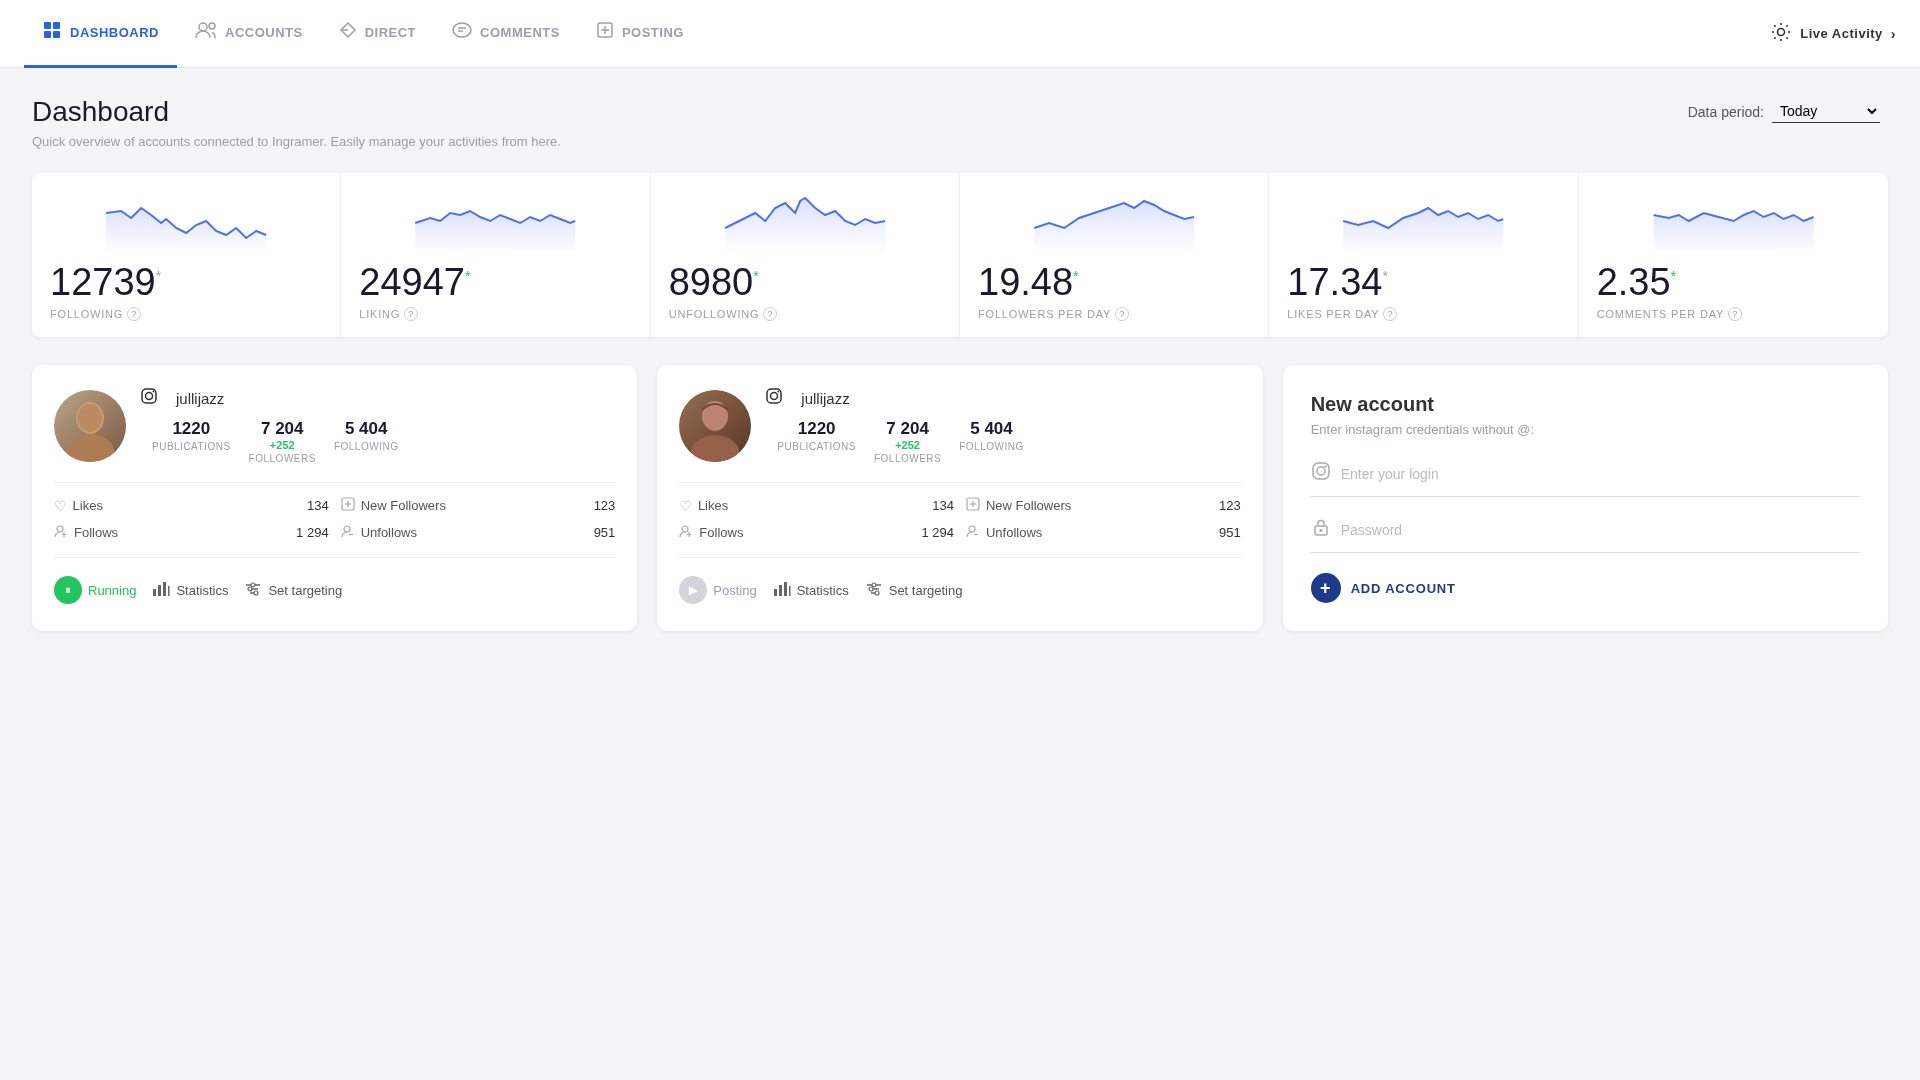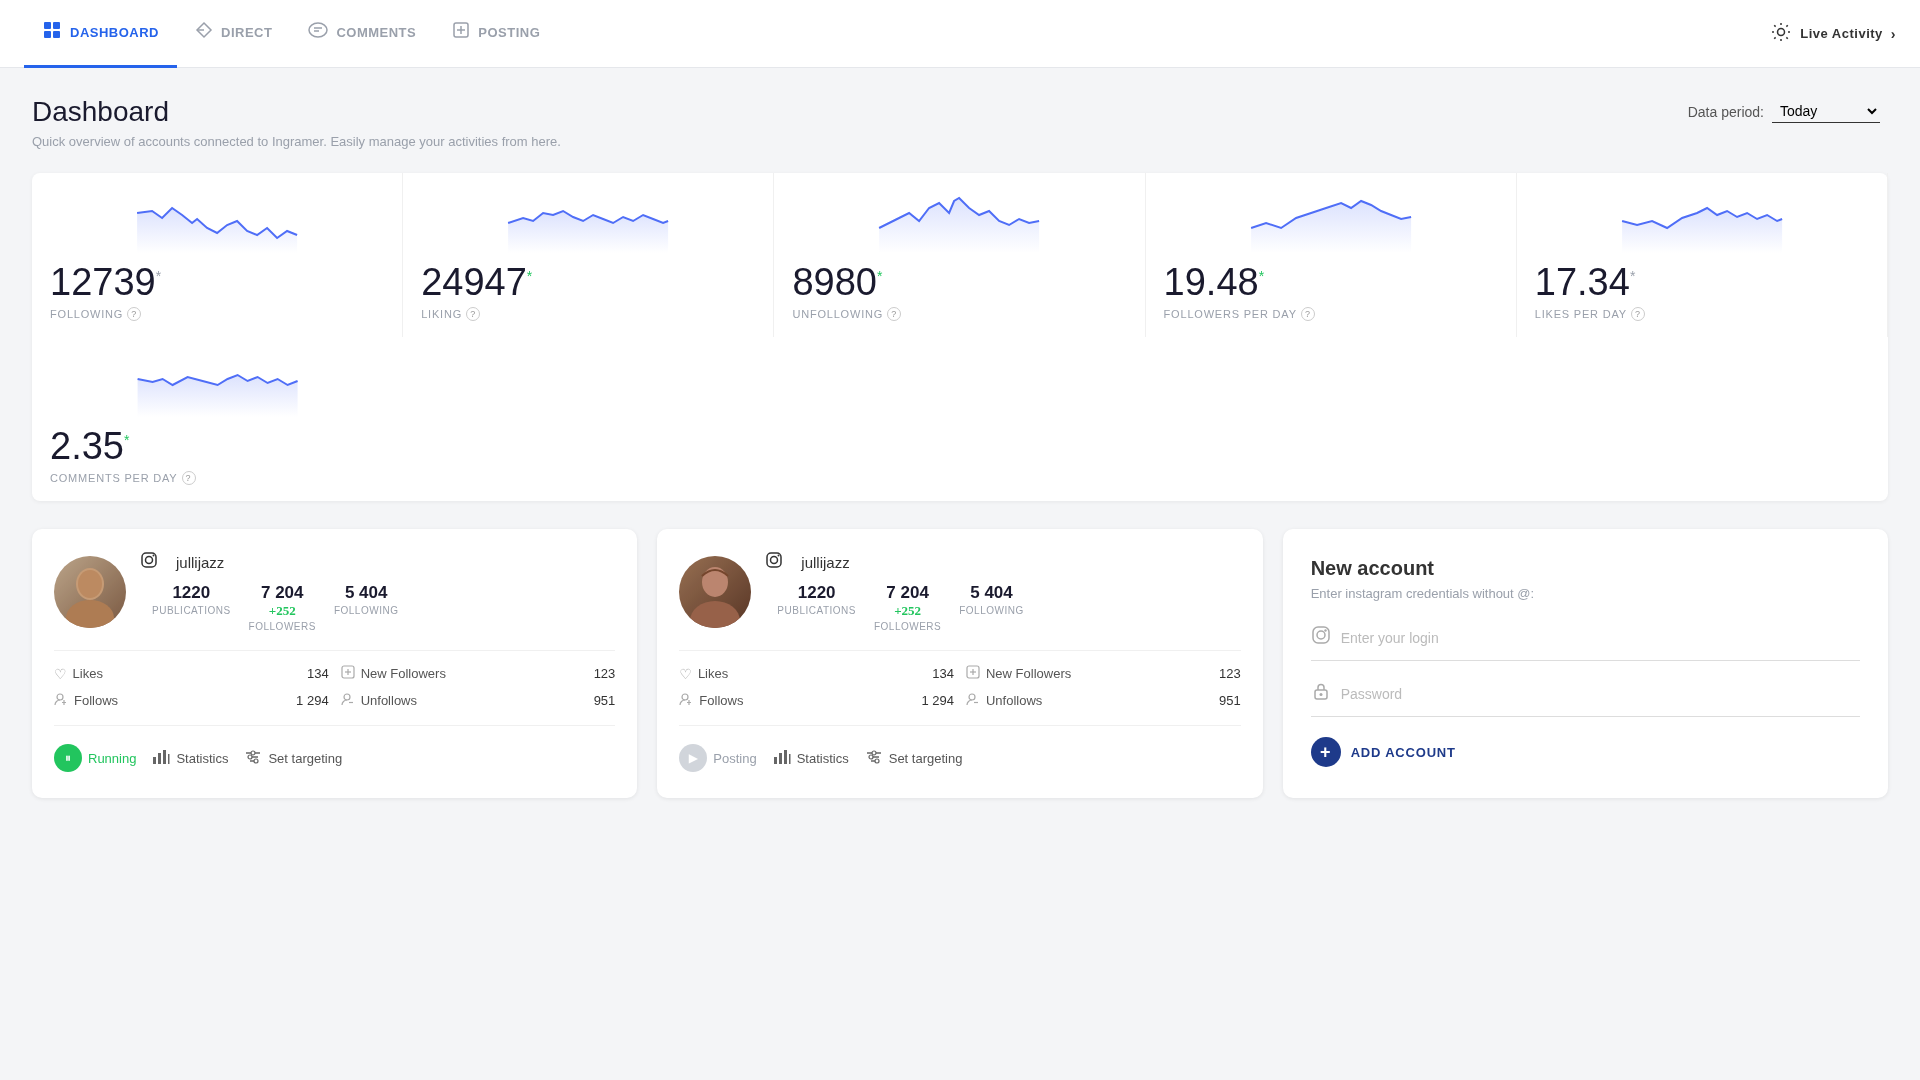--- a/index.html
+++ b/index.html
@@ -15,21 +15,21 @@
 
     
     .main { padding: 28px 32px; }
     .page-title { font-size: 28px; font-weight: 400; color: #1a1a2e; margin-bottom: 6px; }
     .page-subtitle { font-size: 13px; color: #9aa0ab; }
     .header-row { display: flex; align-items: flex-start; justify-content: space-between; margin-bottom: 24px; }
     .data-period { display: flex; align-items: center; gap: 8px; font-size: 14px; color: #555; margin-top: 4px; }
     .data-period select { border: none; border-bottom: 1px solid #333; font-size: 14px; font-weight: 500; background: transparent; cursor: pointer; padding: 2px 4px; outline: none; }
 
     
-    .stats-row { display: grid; grid-template-columns: repeat(5, 1fr); gap: 0; background: #fff; border-radius: 8px; margin-bottom: 28px; box-shadow: 0 1px 4px rgba(0,0,0,0.06); }
+    .stats-row { display: grid; grid-template-columns: repeat(6, 1fr); gap: 0; background: #fff; border-radius: 8px; margin-bottom: 28px; box-shadow: 0 1px 4px rgba(0,0,0,0.06); }
     .stat-card { padding: 20px 18px 16px; border-right: 1px solid #f0f0f0; display: flex; flex-direction: column; align-items: flex-start; }
     .stat-card:last-child { border-right: none; }
     .stat-chart { width: 100%; height: 60px; margin-bottom: 10px; }
     .stat-value { font-size: 38px; font-weight: 300; color: #1a1a2e; line-height: 1; margin-bottom: 6px; }
     .stat-value sup { font-size: 14px; color: #9aa0ab; vertical-align: super; }
     .stat-label { font-size: 11px; letter-spacing: 0.8px; color: #9aa0ab; text-transform: uppercase; display: flex; align-items: center; gap: 4px; }
     .help-icon { width: 14px; height: 14px; border-radius: 50%; border: 1px solid #ccc; display: inline-flex; align-items: center; justify-content: center; font-size: 9px; color: #999; cursor: pointer; }
 
     
     .accounts-row { display: grid; grid-template-columns: 1fr 1fr 1fr; gap: 20px; }
@@ -39,21 +39,21 @@
     .account-header { display: flex; align-items: center; gap: 14px; margin-bottom: 18px; }
     .avatar { width: 72px; height: 72px; border-radius: 50%; overflow: hidden; background: #ddd; flex-shrink: 0; }
     .avatar-placeholder { width: 100%; height: 100%; display: flex; align-items: center; justify-content: center; background: linear-gradient(135deg, #c8a882, #8b6b4a); color: #fff; font-size: 22px; font-weight: 600; }
     .account-info { flex: 1; }
     .account-username-row { display: flex; align-items: center; gap: 18px; margin-bottom: 10px; }
     .insta-icon { font-size: 16px; color: #333; }
     .account-username { font-size: 15px; font-weight: 500; color: #333; }
     .account-stats { display: flex; gap: 18px; margin-left: 12px; }
     .account-stat { text-align: center; }
     .account-stat-value { font-size: 17px; font-weight: 600; color: #1a1a2e; }
-    .account-stat-delta { font-size: 13px; color: #22c55e; font-weight: 600; font-family: Liberation Serif, serif; }
+    .account-stat-delta { font-size: 11px; color: #22c55e; font-weight: 600; }
     .account-stat-label { font-size: 10px; letter-spacing: 0.5px; color: #9aa0ab; text-transform: uppercase; margin-top: 2px; }
 
     
     .card-divider { border: none; border-top: 1px solid #f0f0f0; margin: 14px 0; }
 
     
     .metrics-row { display: grid; grid-template-columns: 1fr 1fr; gap: 10px 12px; margin-bottom: 16px; }
     .metric-item { display: flex; align-items: center; gap: 6px; font-size: 13px; color: #555; }
     .metric-icon { font-size: 14px; color: #aaa; }
     .metric-label { flex: 1; }
@@ -91,20 +91,31 @@
       <svg width="20" height="20" viewBox="0 0 20 20" fill="none">
         <rect x="2" y="2" width="7" height="7" rx="1" fill="#2563eb"></rect>
         <rect x="11" y="2" width="7" height="7" rx="1" fill="#2563eb"></rect>
         <rect x="2" y="11" width="7" height="7" rx="1" fill="#2563eb"></rect>
         <rect x="11" y="11" width="7" height="7" rx="1" fill="#2563eb"></rect>
       </svg>
     </span>
     <span>Dashboard</span>
   </div>
 
+  <div class="nav-item">
+    <span class="nav-icon">
+      <svg width="22" height="18" viewBox="0 0 22 18" fill="none">
+        <circle cx="8" cy="6" r="4" stroke="#9aa0ab" stroke-width="1.5"></circle>
+        <path d="M1 17c0-3.866 3.134-7 7-7s7 3.134 7 7" stroke="#9aa0ab" stroke-width="1.5"></path>
+        <circle cx="17" cy="5" r="3" stroke="#9aa0ab" stroke-width="1.5"></circle>
+        <path d="M20 17c0-2.761-1.343-5-3-5.5" stroke="#9aa0ab" stroke-width="1.5"></path>
+      </svg>
+    </span>
+    <span>Accounts</span>
+  </div>
 
   <div class="nav-item">
     <span class="nav-icon">
       <svg width="18" height="18" viewBox="0 0 18 18" fill="none">
         <polygon points="9,2 16,9 9,16 2,9" stroke="#9aa0ab" stroke-width="1.5" fill="none"></polygon>
         <line x1="2" y1="9" x2="9" y2="9" stroke="#9aa0ab" stroke-width="1.5"></line>
       </svg>
     </span>
     <span>Direct</span>
   </div>

